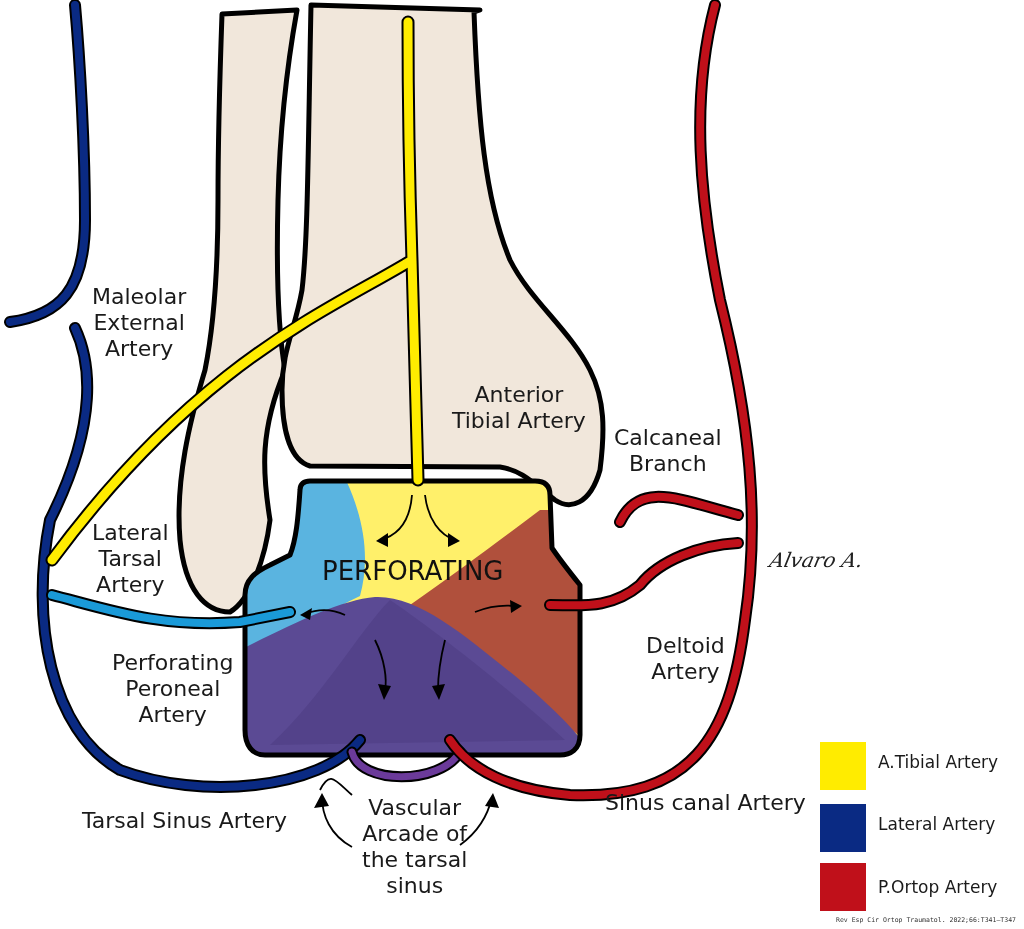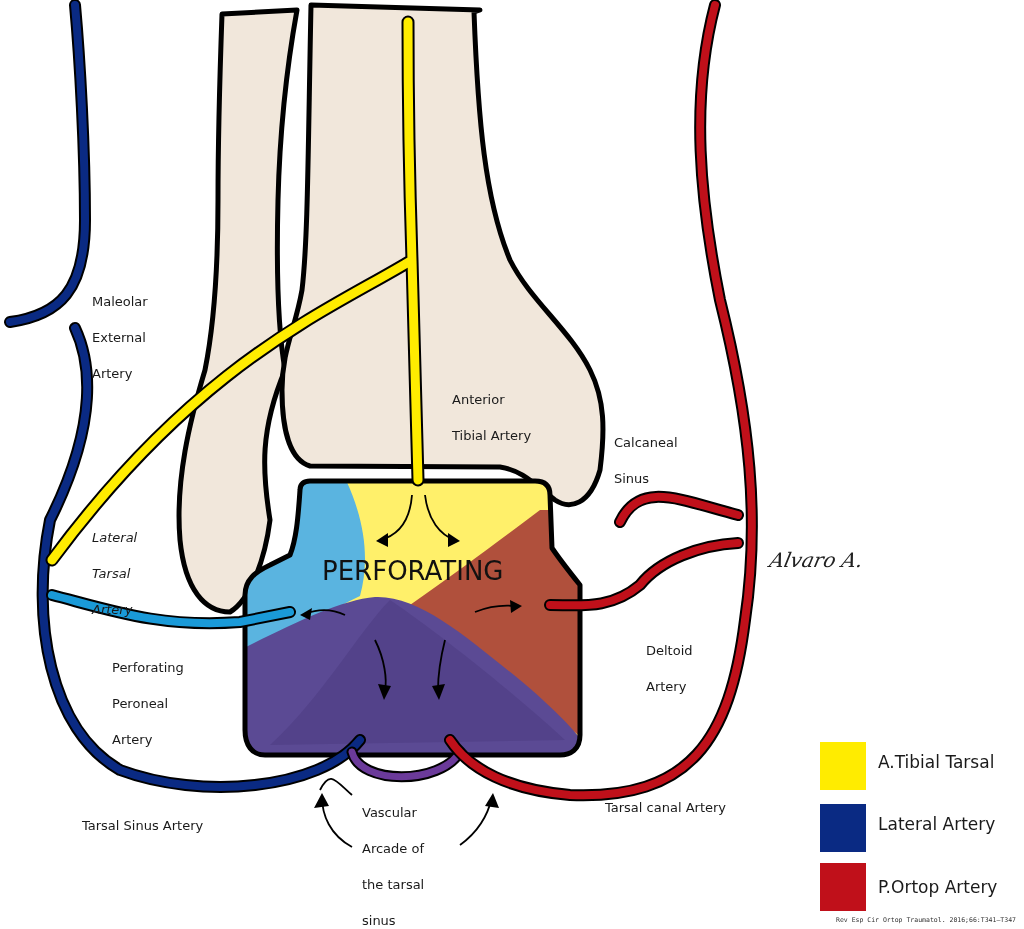--- a/index.html
+++ b/index.html
@@ -1,18 +1,18 @@
 <!DOCTYPE html>
 <html><head>
 <meta charset="utf-8">
 <style>
   html, body { margin: 0; padding: 0; background: #ffffff; }
   body { width: 1024px; height: 929px; position: relative; overflow: hidden; font-family: "DejaVu Sans", sans-serif; }
   #diagram { position: absolute; left: 0; top: 0; width: 1024px; height: 929px; }
-  .lbl { position: absolute; font-size: 13px; line-height: 36px; color: #1a1a1a; white-space: pre-line; font-family: "DejaVu Sans", sans-serif; }
+  .lbl { position: absolute; font-size: 22px; line-height: 26px; color: #1a1a1a; white-space: pre-line; font-family: "DejaVu Sans", sans-serif; text-align: center; }
   .lbl-big { position: absolute; font-size: 26px; color: #111; font-family: "DejaVu Sans", sans-serif; letter-spacing: 0px; }
   .legend { position: absolute; left: 820px; top: 742px; }
   .legend-item { position: absolute; left: 0; width: 220px; height: 48px; }
   .swatch { position: absolute; left: 0; top: 0; width: 46px; height: 48px; }
   .legend-text { position: absolute; left: 58px; top: 10px; font-size: 17px; color: #1a1a1a; white-space: nowrap; font-family: "DejaVu Sans", sans-serif; }
   .citation { position: absolute; right: 8px; bottom: 5px; font-size: 6.5px; color: #333; font-family: "DejaVu Sans Mono", monospace; }
   .signature { position: absolute; left: 770px; top: 548px; font-family: "DejaVu Serif", serif; font-style: italic; font-size: 20px; color: #222; transform: skewX(-12deg); }
 </style>
 </head>
 <body>
@@ -90,46 +90,46 @@
 </svg>
 
 <div class="lbl-big" style="left:322px; top:556px;">PERFORATING</div>
 
 <div class="lbl" style="left:92px; top:284px;">Maleolar
 External
 Artery</div>
 <div class="lbl" style="left:452px; top:382px;">Anterior
 Tibial Artery</div>
 <div class="lbl" style="left:614px; top:425px;">Calcaneal
-Sinus</div>
-<div class="lbl" style="left:92px; top:520px;font-style:italic;">Lateral
+Branch</div>
+<div class="lbl" style="left:92px; top:520px;">Lateral
 Tarsal
 Artery</div>
 <div class="lbl" style="left:112px; top:650px;">Perforating
 Peroneal
 Artery</div>
 <div class="lbl" style="left:646px; top:633px;">Deltoid
 Artery</div>
 <div class="lbl" style="left:82px; top:808px;">Tarsal Sinus Artery</div>
 <div class="lbl" style="left:362px; top:795px;">Vascular
 Arcade of
  the tarsal
 sinus</div>
-<div class="lbl" style="left:605px; top:790px;">Tarsal canal Artery</div>
+<div class="lbl" style="left:605px; top:790px;">Sinus canal Artery</div>
 
 <div class="signature">Alvaro A.</div>
 
 <div class="legend">
   <div class="legend-item" style="top:0px;">
     <div class="swatch" style="background:#ffec00;"></div>
-    <div class="legend-text">A.Tibial Tarsal</div>
+    <div class="legend-text">A.Tibial Artery</div>
   </div>
   <div class="legend-item" style="top:62px;">
     <div class="swatch" style="background:#0a2a83;"></div>
     <div class="legend-text">Lateral Artery</div>
   </div>
   <div class="legend-item" style="top:121px;">
     <div class="swatch" style="background:#c0101a;"></div>
     <div class="legend-text" style="top:14px;">P.Ortop Artery</div>
   </div>
 </div>
 
-<div class="citation">Rev Esp Cir Ortop Traumatol. 2016;66:T341–T347</div>
+<div class="citation">Rev Esp Cir Ortop Traumatol. 2022;66:T341–T347</div>
 
 </body></html>

